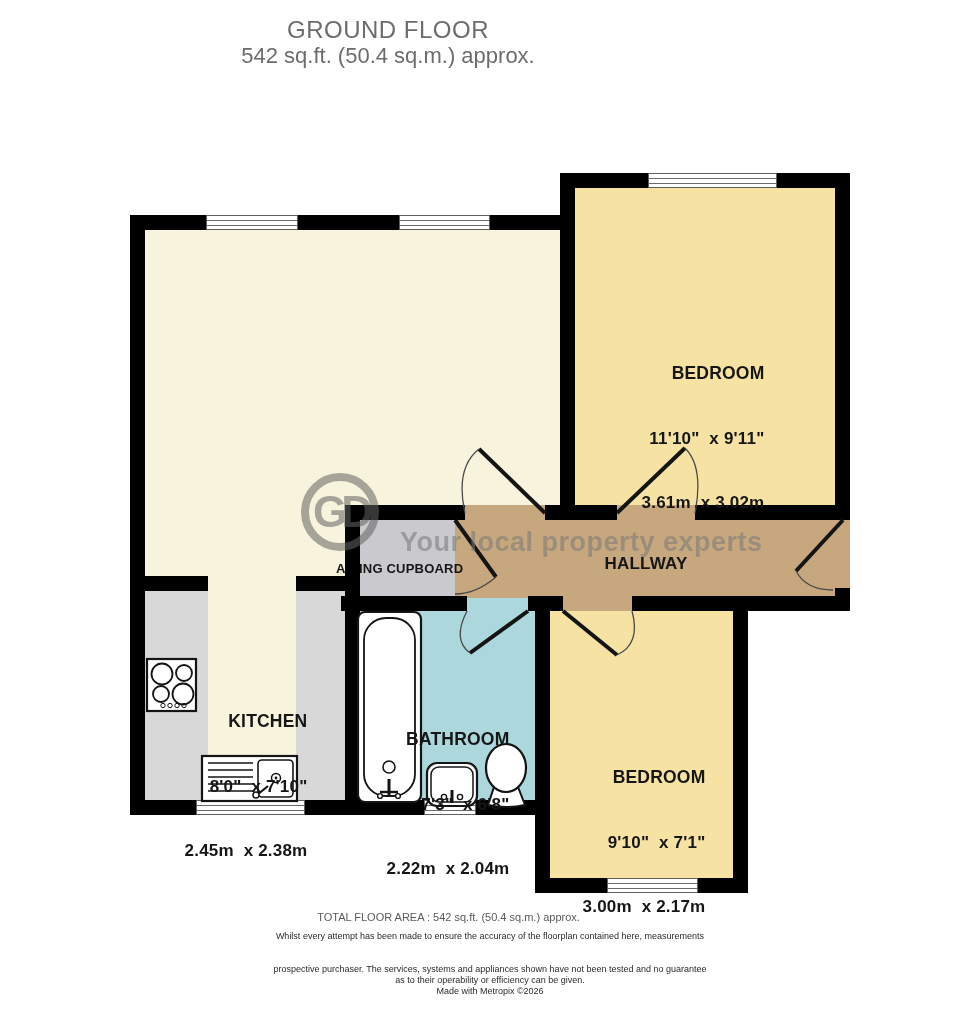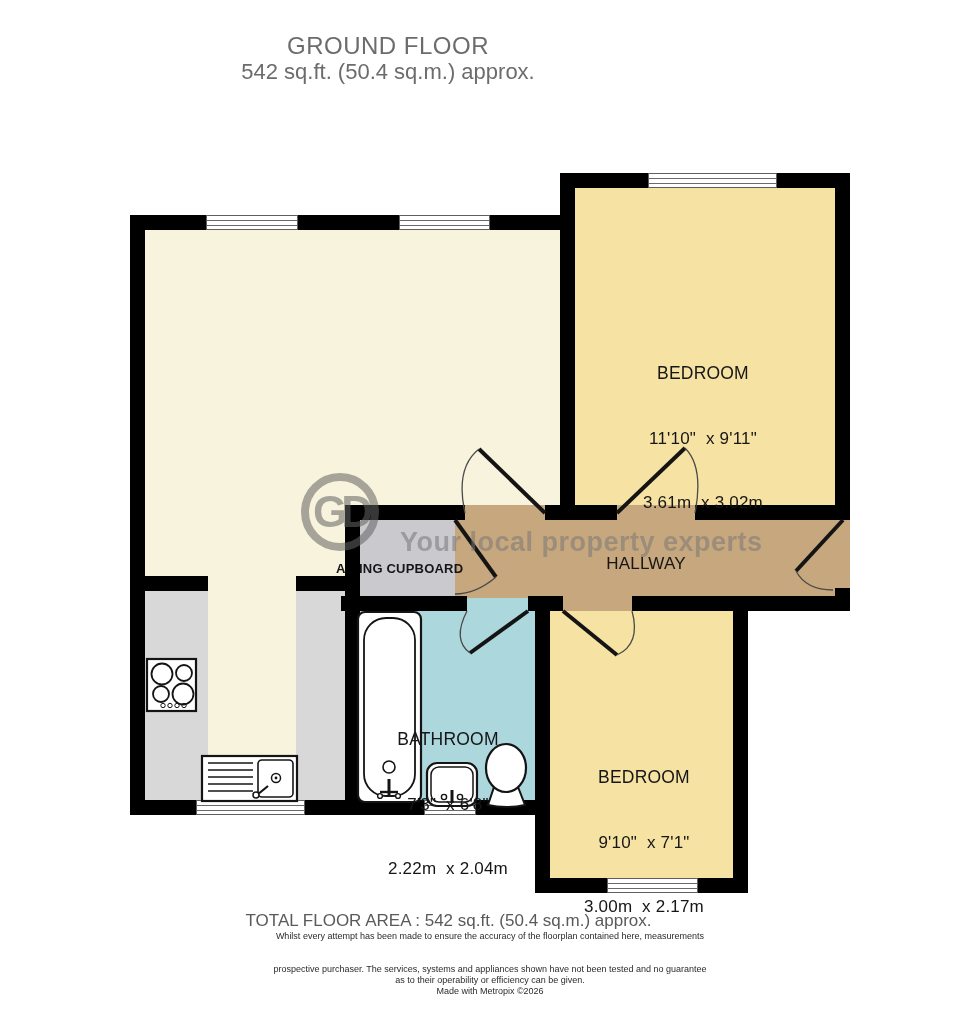--- a/index.html
+++ b/index.html
@@ -2,34 +2,34 @@
 <html><head>
 <meta charset="utf-8">
 <style>
   html,body{margin:0;padding:0;background:#fff;}
   #stage{position:relative;width:980px;height:1022px;background:#fff;overflow:hidden;
          font-family:"Liberation Sans",sans-serif;}
   .floor{position:absolute;z-index:5;}
   .wall{position:absolute;background:#000;z-index:20;}
   .window{position:absolute;z-index:25;background:#fff;border:1px solid #5f5f5f;box-sizing:border-box;}
   .wline{position:absolute;left:0;right:0;height:1px;background:#6a6a6a;}
-  .rlabel{position:absolute;z-index:50;transform:translateX(-50%);text-align:center;
-          font-weight:400;color:#161616;font-size:17.5px;line-height:21.5px;
+  .rlabel{position:absolute;z-index:50;transform:translateX(-50%);text-align:right;
+          font-weight:700;color:#161616;font-size:17.5px;line-height:21.5px;
           white-space:pre;letter-spacing:.2px;}
   .rlabel .dim{font-size:17px;}
   #hallway-label{font-size:17px;}
   #cupboard-label{position:absolute;z-index:15;font-weight:700;color:#161616;font-size:13px;
           white-space:pre;letter-spacing:.2px;}
   #doors-fixtures{position:absolute;left:0;top:0;z-index:30;}
   
-  .hdr{position:absolute;left:0;width:776px;text-align:center;color:#6c6c6c;z-index:50;margin-top:16px;}
+  .hdr{position:absolute;left:0;width:776px;text-align:center;color:#6c6c6c;z-index:50;}
   #title{top:16px;font-size:24px;letter-spacing:.5px;}
   #subtitle{top:43px;font-size:22px;}
   #total-area{position:absolute;left:0;top:911px;width:897px;text-align:center;
-          color:#5a5a5a;font-size:17px;z-index:50;}
+          color:#5a5a5a;font-size:11px;z-index:50;}
   .disc{position:absolute;left:0;width:980px;text-align:center;color:#2b2b2b;
           font-size:9px;line-height:10.8px;z-index:50;}
   
   #watermark{position:absolute;left:0;top:0;width:980px;height:1022px;z-index:40;
           opacity:.55;pointer-events:none;}
   #wm-ring{position:absolute;left:301px;top:473px;width:62px;height:62px;border:8px solid #646464;
           border-radius:50%;}
   #wm-initials{position:absolute;left:301px;top:473px;width:78px;height:78px;display:flex;
           align-items:center;justify-content:center;color:#646464;font-weight:700;
           font-size:44px;letter-spacing:-6px;}
@@ -176,20 +176,25 @@
     <div id="wm-ring"></div>
     <div id="wm-initials">GD</div>
     <div id="wm-tagline">Your local property experts</div>
   </div>
 
   <div class="rlabel" style="left:703px;top:320px;">
     <div>BEDROOM</div>
     <div class="dim">11'10"  x 9'11"</div>
     <div class="dim">3.61m  x 3.02m</div>
   </div>
+  <div class="rlabel" style="left:246px;top:668px;">
+    <div>KITCHEN</div>
+    <div class="dim">8'0"  x 7'10"</div>
+    <div class="dim">2.45m  x 2.38m</div>
+  </div>
   <div class="rlabel" style="left:448px;top:686px;">
     <div>BATHROOM</div>
     <div class="dim">7'3"  x 6'8"</div>
     <div class="dim">2.22m  x 2.04m</div>
   </div>
   <div class="rlabel" style="left:644px;top:724px;">
     <div>BEDROOM</div>
     <div class="dim">9'10"  x 7'1"</div>
     <div class="dim">3.00m  x 2.17m</div>
   </div>

